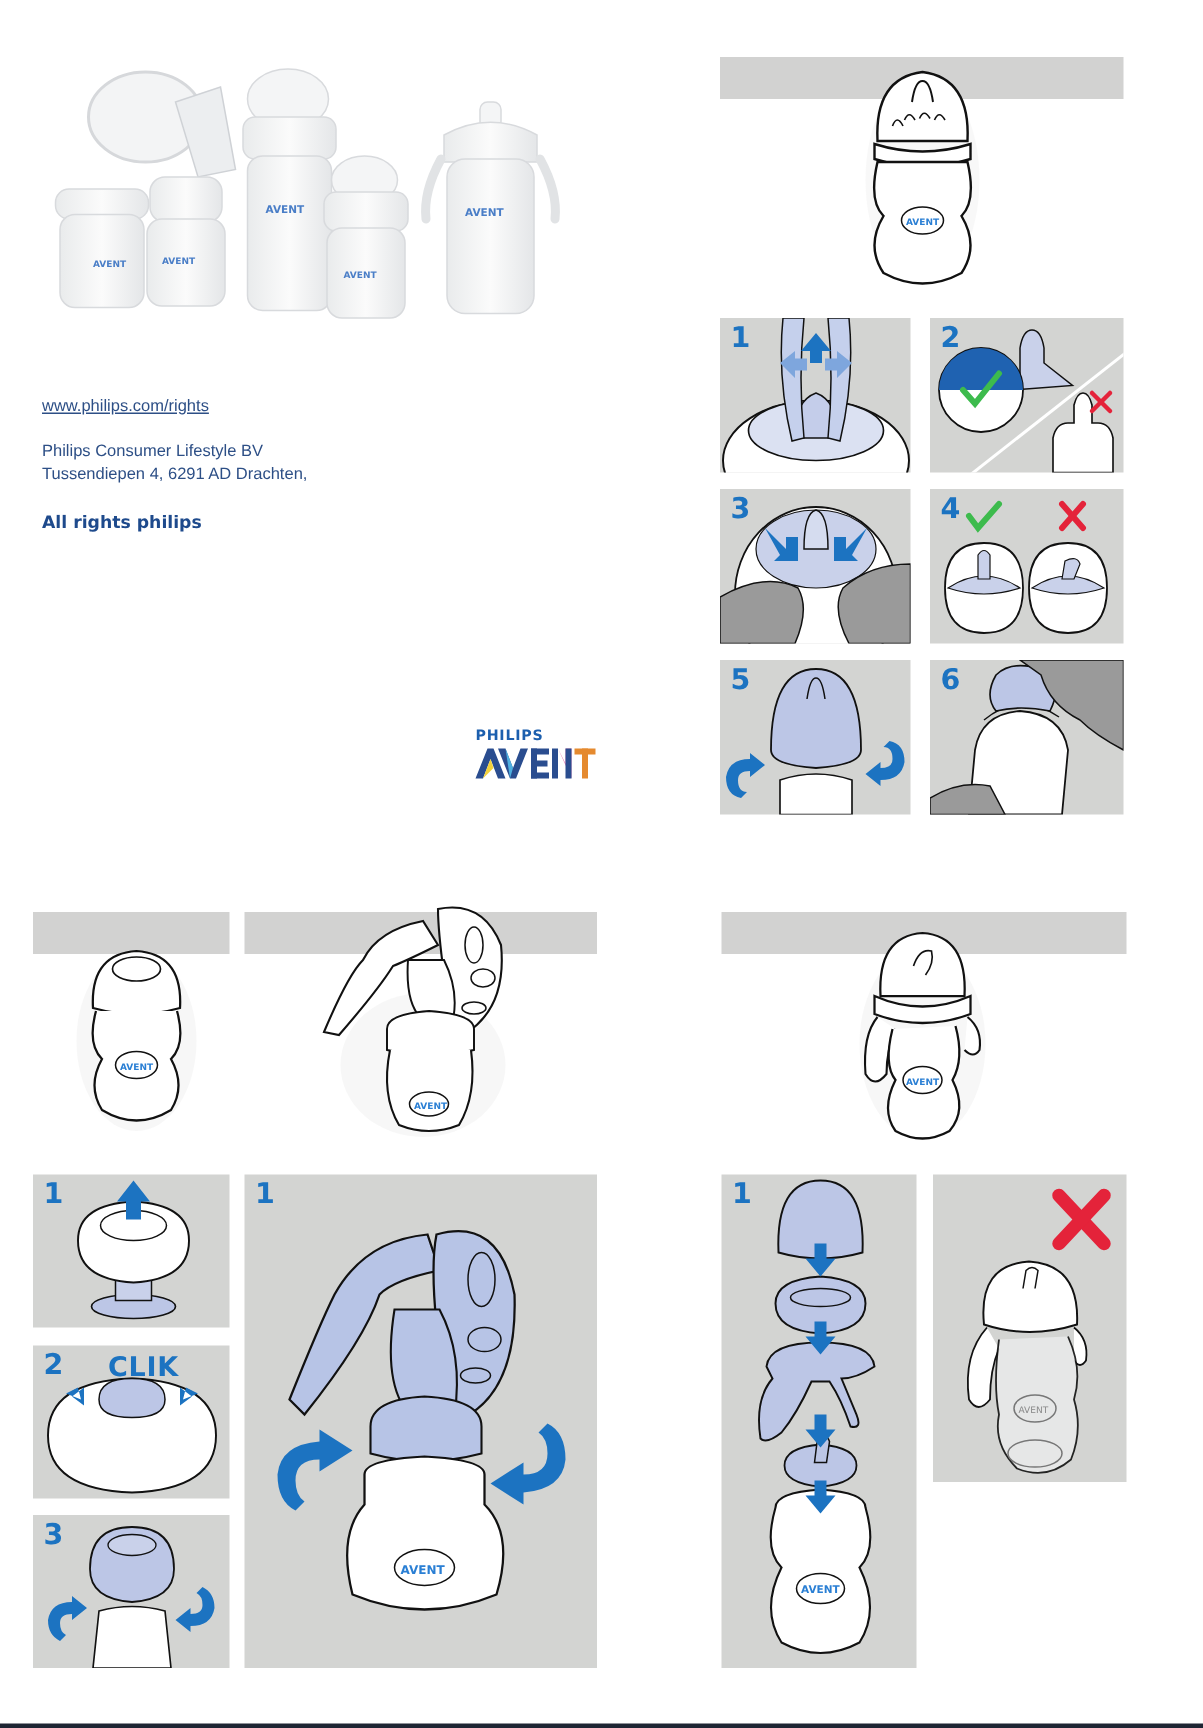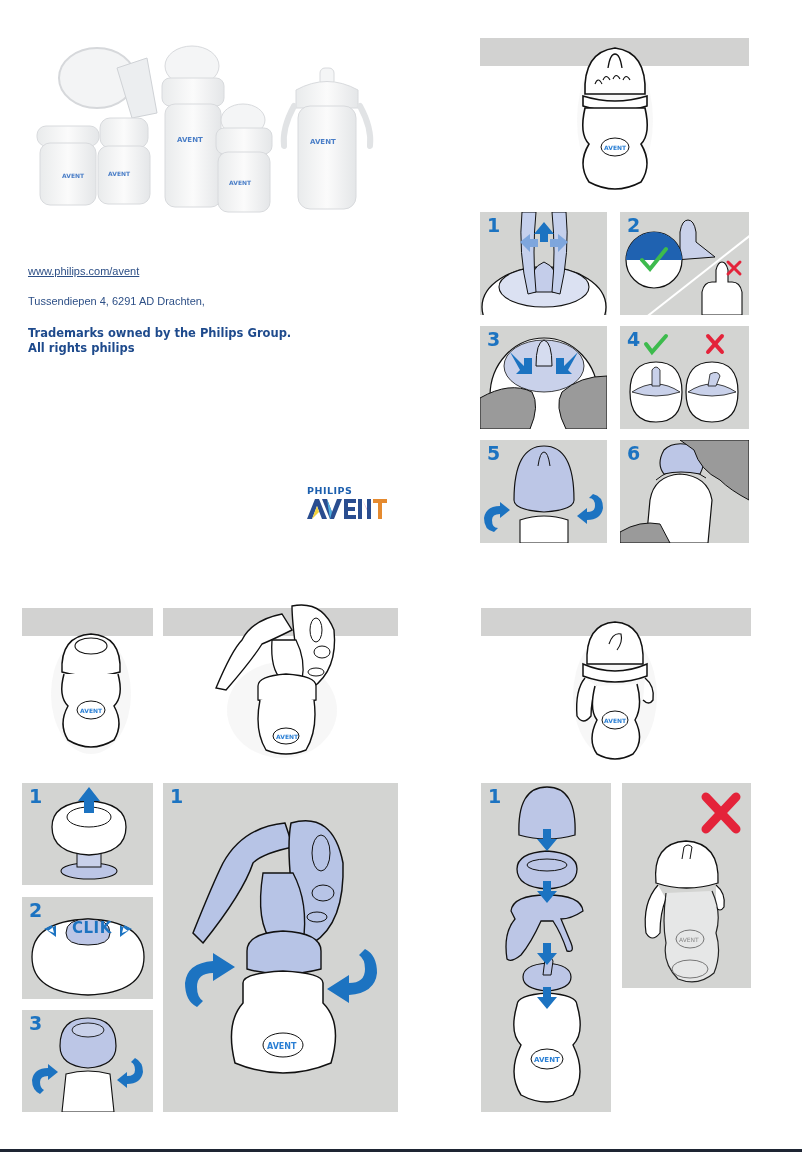--- a/index.html
+++ b/index.html
@@ -4,26 +4,26 @@
 <style>
   html,body{margin:0;padding:0;}
   body{width:802px;height:1152px;position:relative;background:#ffffff;overflow:hidden;font-family:"DejaVu Sans",sans-serif;}
   .abs{position:absolute;}
   .bar{position:absolute;background:#d2d2d1;}
   .panel{position:absolute;background:#d3d4d2;overflow:hidden;}
   .num{position:absolute;left:7px;top:4px;font-family:"DejaVu Sans",sans-serif;font-weight:bold;font-size:19px;color:#1c73c1;line-height:1;}
   .info{position:absolute;left:28px;top:264px;color:#2d4f86;font-family:"Liberation Sans",sans-serif;font-size:11px;line-height:15px;}
   .info a{color:#2d4f86;text-decoration:underline;}
   .info .legal{margin-top:17px;font-family:"DejaVu Sans",sans-serif;font-weight:bold;font-size:11.5px;line-height:15px;color:#1e4a8c;}
-  .logo{position:absolute;left:307px;top:486px;width:82px;}
+  .logo{position:absolute;left:317px;top:486px;width:82px;}
   .logo .ph{font-family:"DejaVu Sans",sans-serif;font-weight:bold;font-size:9.5px;color:#1c5fae;letter-spacing:0.5px;line-height:10px;}
   .logo svg{display:block;margin-top:3px;}
   .bottom-rule{position:absolute;left:0;top:1149px;width:802px;height:3px;background:#1e2533;}
   svg{overflow:visible;}
-  .clik{position:absolute;left:50px;top:4px;font-weight:bold;font-size:15px;color:#1c73c1;font-family:"DejaVu Sans",sans-serif;letter-spacing:0.5px;margin-top:18px;}
+  .clik{position:absolute;left:50px;top:4px;font-weight:bold;font-size:18px;color:#1c73c1;font-family:"DejaVu Sans",sans-serif;letter-spacing:0.5px;}
 </style>
 </head>
 <body>
 
 <div class="abs" style="left:22px;top:28px;width:376px;height:200px;">
   <svg width="376" height="200" viewBox="0 0 376 200">
     <defs>
       <linearGradient id="glass" x1="0" x2="1">
         <stop offset="0" stop-color="#e9ebec"></stop>
           <stop offset="0.5" stop-color="#fbfbfb"></stop>
@@ -55,25 +55,25 @@
     <rect x="298" y="40" width="14" height="18" rx="5" fill="#f4f5f6" stroke="#d8dadd"></rect>
     <path d="M274 62 Q305 45 336 62 L336 80 L274 80 Z" fill="url(#glass)" stroke="#d8dadd"></path>
     <path d="M272 78 Q260 100 262 118" fill="none" stroke="#e1e3e5" stroke-width="6" stroke-linecap="round"></path>
     <path d="M338 78 Q350 100 348 118" fill="none" stroke="#e1e3e5" stroke-width="6" stroke-linecap="round"></path>
     <rect x="276" y="78" width="58" height="103" rx="12" fill="url(#glass)" stroke="#d8dadd"></rect>
     <text x="288" y="116" font-size="7" fill="#4a7ec7" font-family="DejaVu Sans,sans-serif" font-weight="bold">AVENT</text>
   </svg>
 </div>
 
 <div class="info">
-  <div><a>www.philips.com/avent</a></div>
+  <div><a>www.philips.com/rights</a></div>
   <div style="height:15px"></div>
+  <div>Philips Consumer Lifestyle BV</div>
   <div>Tussendiepen 4, 6291 AD Drachten,</div>
   <div class="legal">
-    <div>Trademarks owned by the Philips Group.</div>
     <div>All rights philips</div>
   </div>
 </div>
 
 <div class="logo">
   <div class="ph">PHILIPS</div>
   <svg width="80" height="20" viewBox="0 0 80 20">
 
     <path d="M0 20 L8 0 L12 0 L20 20 L15 20 L10 7 L5 20 Z" fill="#2a4d8f"></path>
     <path d="M5 20 L10 7 L12 13 Z" fill="#f3d13b"></path>

